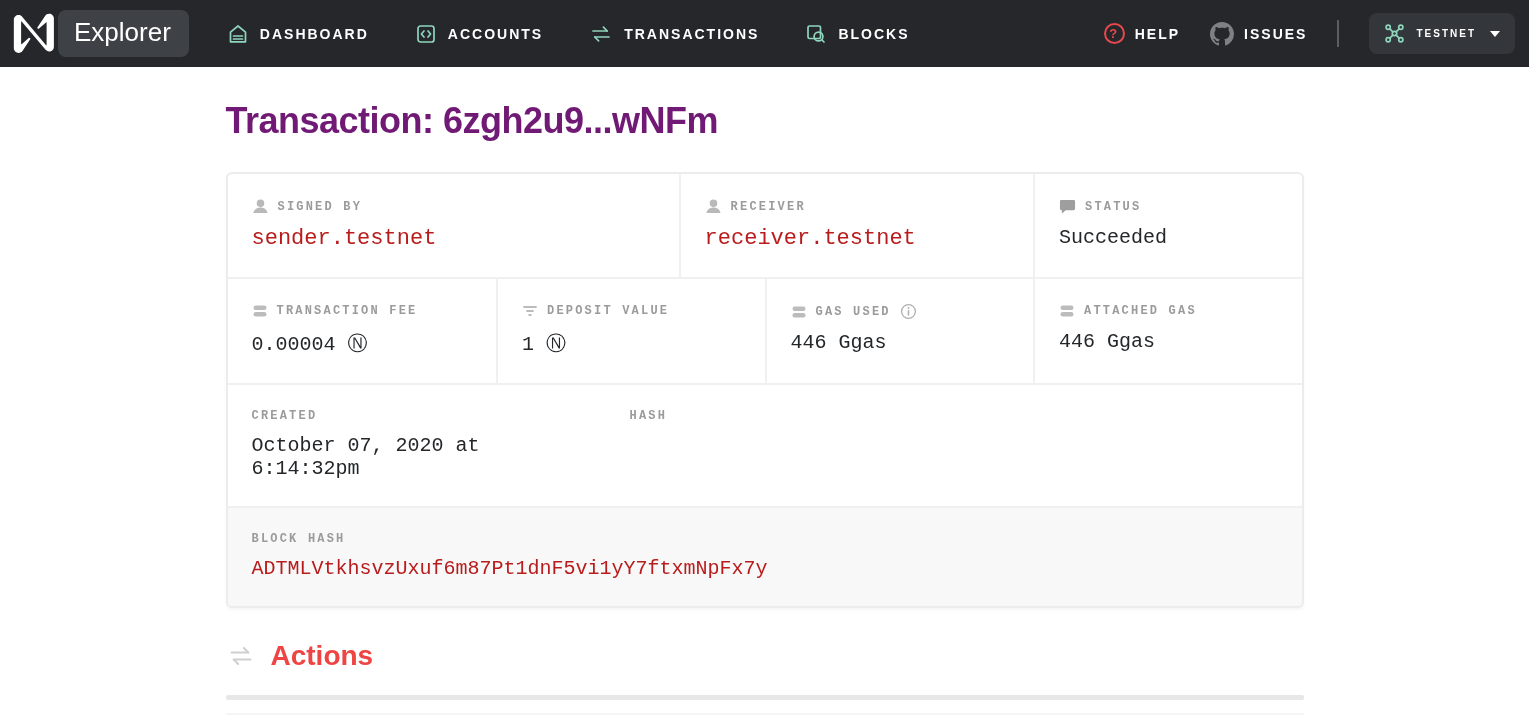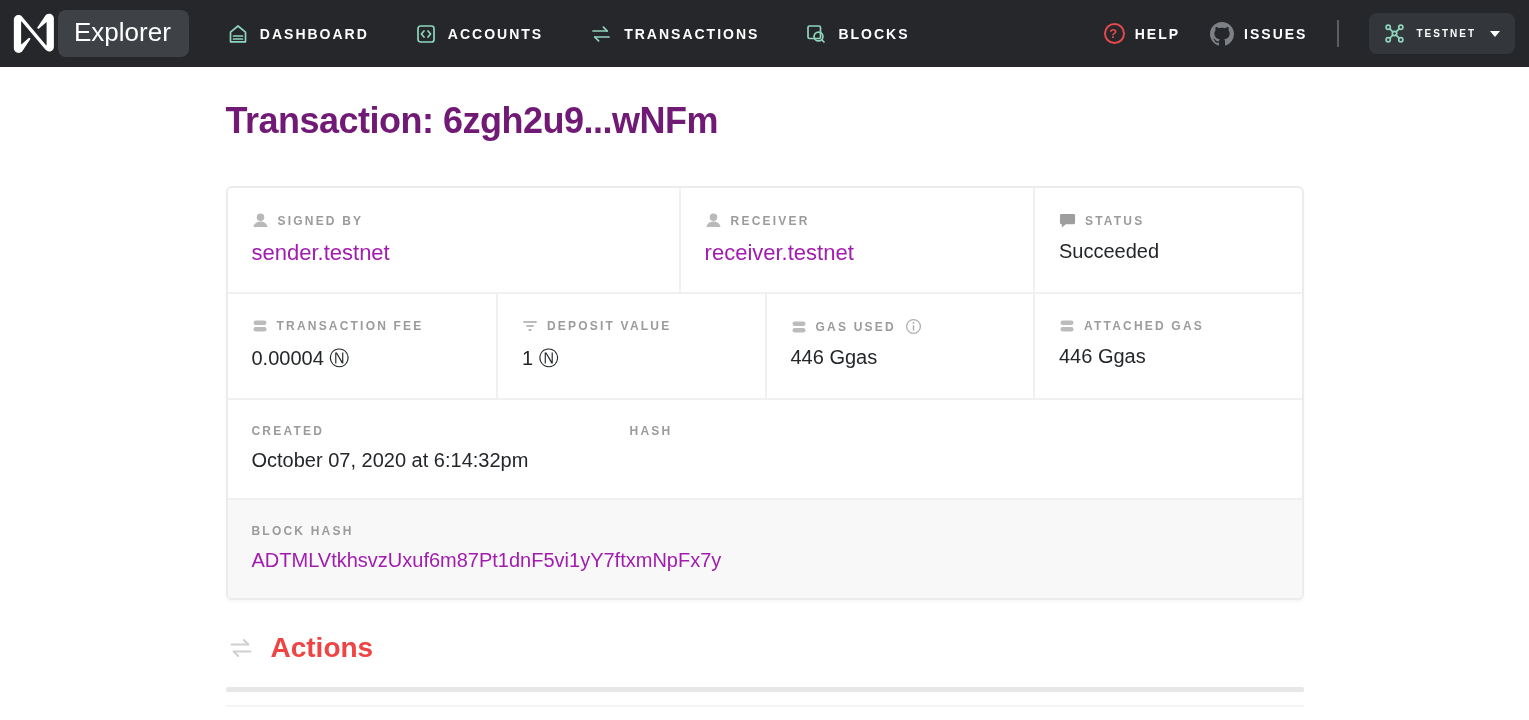--- a/index.html
+++ b/index.html
@@ -48,34 +48,34 @@
   }
 
   
   .container { width:1078px; margin:0 auto; }
   .page-title {
     font-size:36px; font-weight:bold; letter-spacing:-0.5px;
     margin:33px 0 0 0; color:#701a75;
   }
 
   .card {
-    margin-top:44px; border:2px solid #ececec; border-radius:6px;
-    box-shadow:0 2px 3px rgba(0,0,0,0.04); overflow:hidden; background:#fff;
+    margin-top:30px; border:2px solid #ececec; border-radius:6px;
+    box-shadow:0 2px 3px rgba(0,0,0,0.04); overflow:hidden; background:#fff;font-family:Liberation Mono, monospace;
   }
   .card-row { display:flex; }
   .card-row + .card-row { border-top:2px solid #f0f0f0; }
   .cell { padding:24px 24px 26px 24px; }
   .cell.divided + .cell.divided { border-left:2px solid #f0f0f0; }
   .cell-label {
     display:flex; align-items:center; gap:9px; font-size:12px; font-weight:bold;
     letter-spacing:2.2px; color:#9b9b9b; margin-bottom:11px; white-space:nowrap;
   }
   .cell-value { font-size:20px; color:#24272a; }
   .cell-value.big { font-size:22px; }
-  .link { color:#a21caf; cursor:pointer; text-decoration:none; }
+  .link { color:#b91c1c; cursor:pointer; text-decoration:none; }
   .w-42 { width:42%; } .w-33 { width:33%; } .w-25 { width:25%; }
   .w-35 { width:35.2%; } .w-65 { width:64.8%; }
   .hash-wrap { display:inline-block; }
   .hash-underline {
     height:4px; background:#ed4226; border-radius:3px; margin-top:9px; width:100%;
   }
   .blockhash-row { background:#f8f8f8; display:block; }
 
   
   .actions-header { display:flex; align-items:center; gap:15px; margin-top:32px; }

